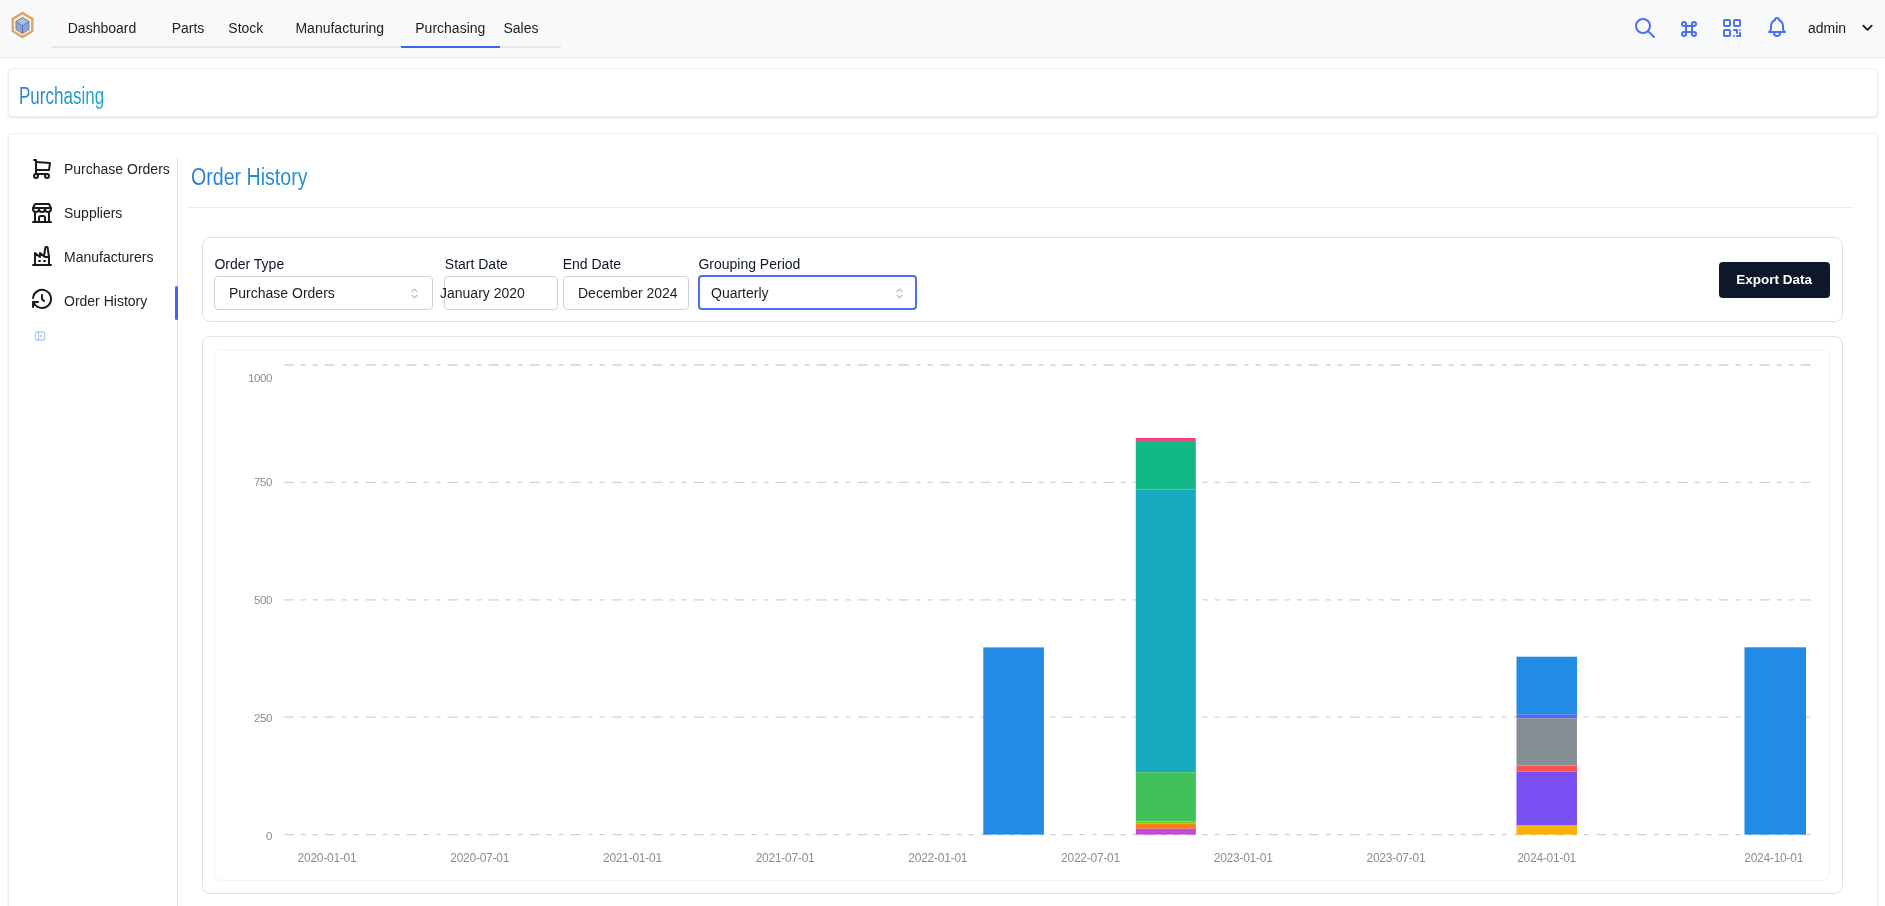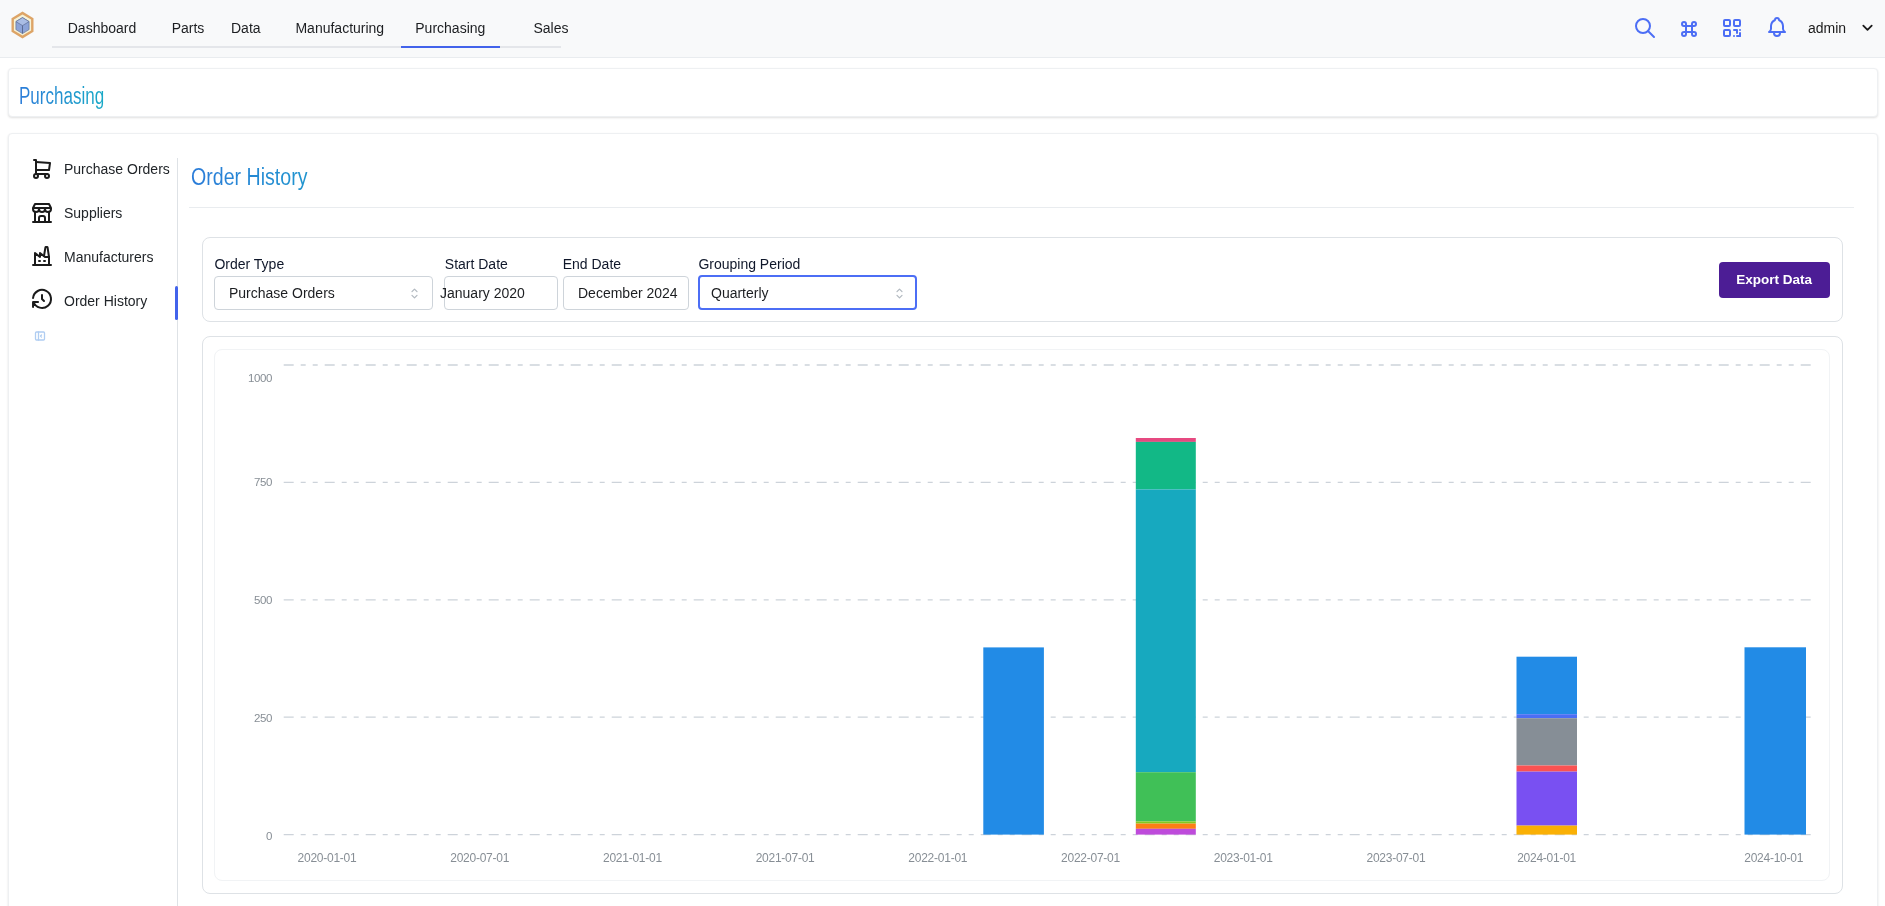--- a/index.html
+++ b/index.html
@@ -34,24 +34,24 @@
     <polygon points="12,3.4 20.6,8.6 20.6,19.4 12,24.6 3.4,19.4 3.4,8.6" fill="#f5f2d8"></polygon>
     <polygon points="12,6.6 18.6,10.6 18.6,18.6 12,22.6 5.4,18.6 5.4,10.6" fill="#8ca3d8" stroke="#55648c" stroke-width="0.6"></polygon>
     <polygon points="12,6.6 18.6,10.6 12,14.6 5.4,10.6" fill="#aabde5" stroke="#55648c" stroke-width="0.6"></polygon>
     <polyline points="12,14.6 12,22.6" stroke="#55648c" stroke-width="0.9" fill="none"></polyline>
   </svg>
 
   <div class="abs" style="left:52px;top:45.5px;width:509px;height:2px;background:#e4e6ea;"></div>
   <div class="abs" style="left:401px;top:45.5px;width:98.5px;height:2px;background:#4263eb;"></div>
   <div class="tabtxt" style="left:102px;">Dashboard</div>
   <div class="tabtxt" style="left:188px;">Parts</div>
-  <div class="tabtxt" style="left:245.8px;">Data</div>
+  <div class="tabtxt" style="left:245.8px;">Stock</div>
   <div class="tabtxt" style="left:339.8px;">Manufacturing</div>
   <div class="tabtxt" style="left:450.3px;">Purchasing</div>
-  <div class="tabtxt" style="left:551px;">Sales</div>
+  <div class="tabtxt" style="left:521px;">Sales</div>
 
   <svg class="abs" style="left:1633px;top:15.5px;" width="24" height="24" viewBox="0 0 24 24" fill="none" stroke="#4c6ef5" stroke-width="2" stroke-linecap="round" stroke-linejoin="round">
     <circle cx="10" cy="10" r="7"></circle>
       <path d="M21 21l-6 -6"></path>
   </svg>
   <svg class="abs" style="left:1677px;top:16.5px;" width="24" height="24" viewBox="0 0 24 24" fill="none" stroke="#4c6ef5" stroke-width="2" stroke-linecap="round" stroke-linejoin="round">
     <path d="M7 9a2 2 0 1 1 2 -2v10a2 2 0 1 1 -2 -2h10a2 2 0 1 1 -2 2v-10a2 2 0 1 1 2 2h-10"></path>
   </svg>
   <svg class="abs" style="left:1719.5px;top:16px;" width="24" height="24" viewBox="0 0 24 24" fill="none" stroke="#4c6ef5" stroke-width="2" stroke-linecap="round" stroke-linejoin="round">
     <rect x="4" y="4" width="6" height="6" rx="1"></rect>
@@ -137,21 +137,21 @@
 <div class="flabel" style="left:562.7px;">End Date</div>
 <div class="finput" style="left:562.9px;width:126px;"></div>
 <div class="ftext" style="left:578px;">December 2024</div>
 <div class="flabel" style="left:698.4px;">Grouping Period</div>
 <div class="finput" style="left:697.5px;width:219px;top:275px;height:35px;border:2px solid #4c6ef5;"></div>
 <div class="ftext" style="left:711px;">Quarterly</div>
 <svg class="abs" style="left:891.5px;top:286px;" width="15" height="15" viewBox="0 0 24 24" fill="none" stroke="#b3bac1" stroke-width="2" stroke-linecap="round" stroke-linejoin="round">
   <path d="M8 9l4 -4l4 4"></path>
     <path d="M16 15l-4 4l-4 -4"></path>
 </svg>
-<div class="abs" style="left:1719px;top:262px;width:110.5px;height:35.5px;background:#4c1d95;border-radius:4px;
+<div class="abs" style="left:1719px;top:262px;width:110.5px;height:35.5px;background:#0f172a;border-radius:4px;
      color:#fff;font-size:13.5px;font-weight:600;text-align:center;line-height:35.5px;">Export Data</div>
 
 <div class="card" style="left:201.5px;top:336px;width:1641px;height:558px;"></div>
 <div class="abs" style="left:214px;top:349px;width:1616px;height:532px;border:1px solid #f1f3f5;border-radius:8px;"></div>
 
 <svg class="abs" style="left:214px;top:349px;" width="1616" height="532" viewBox="0 0 1616 532">
   <g stroke="#cdd3da" stroke-width="1.3" stroke-dasharray="10 7 5 7 5 7">
     <line x1="69.7" y1="16" x2="1599.9" y2="16"></line>
     <line x1="69.7" y1="133.4" x2="1599.9" y2="133.4"></line>
     <line x1="69.7" y1="250.8" x2="1599.9" y2="250.8"></line>

